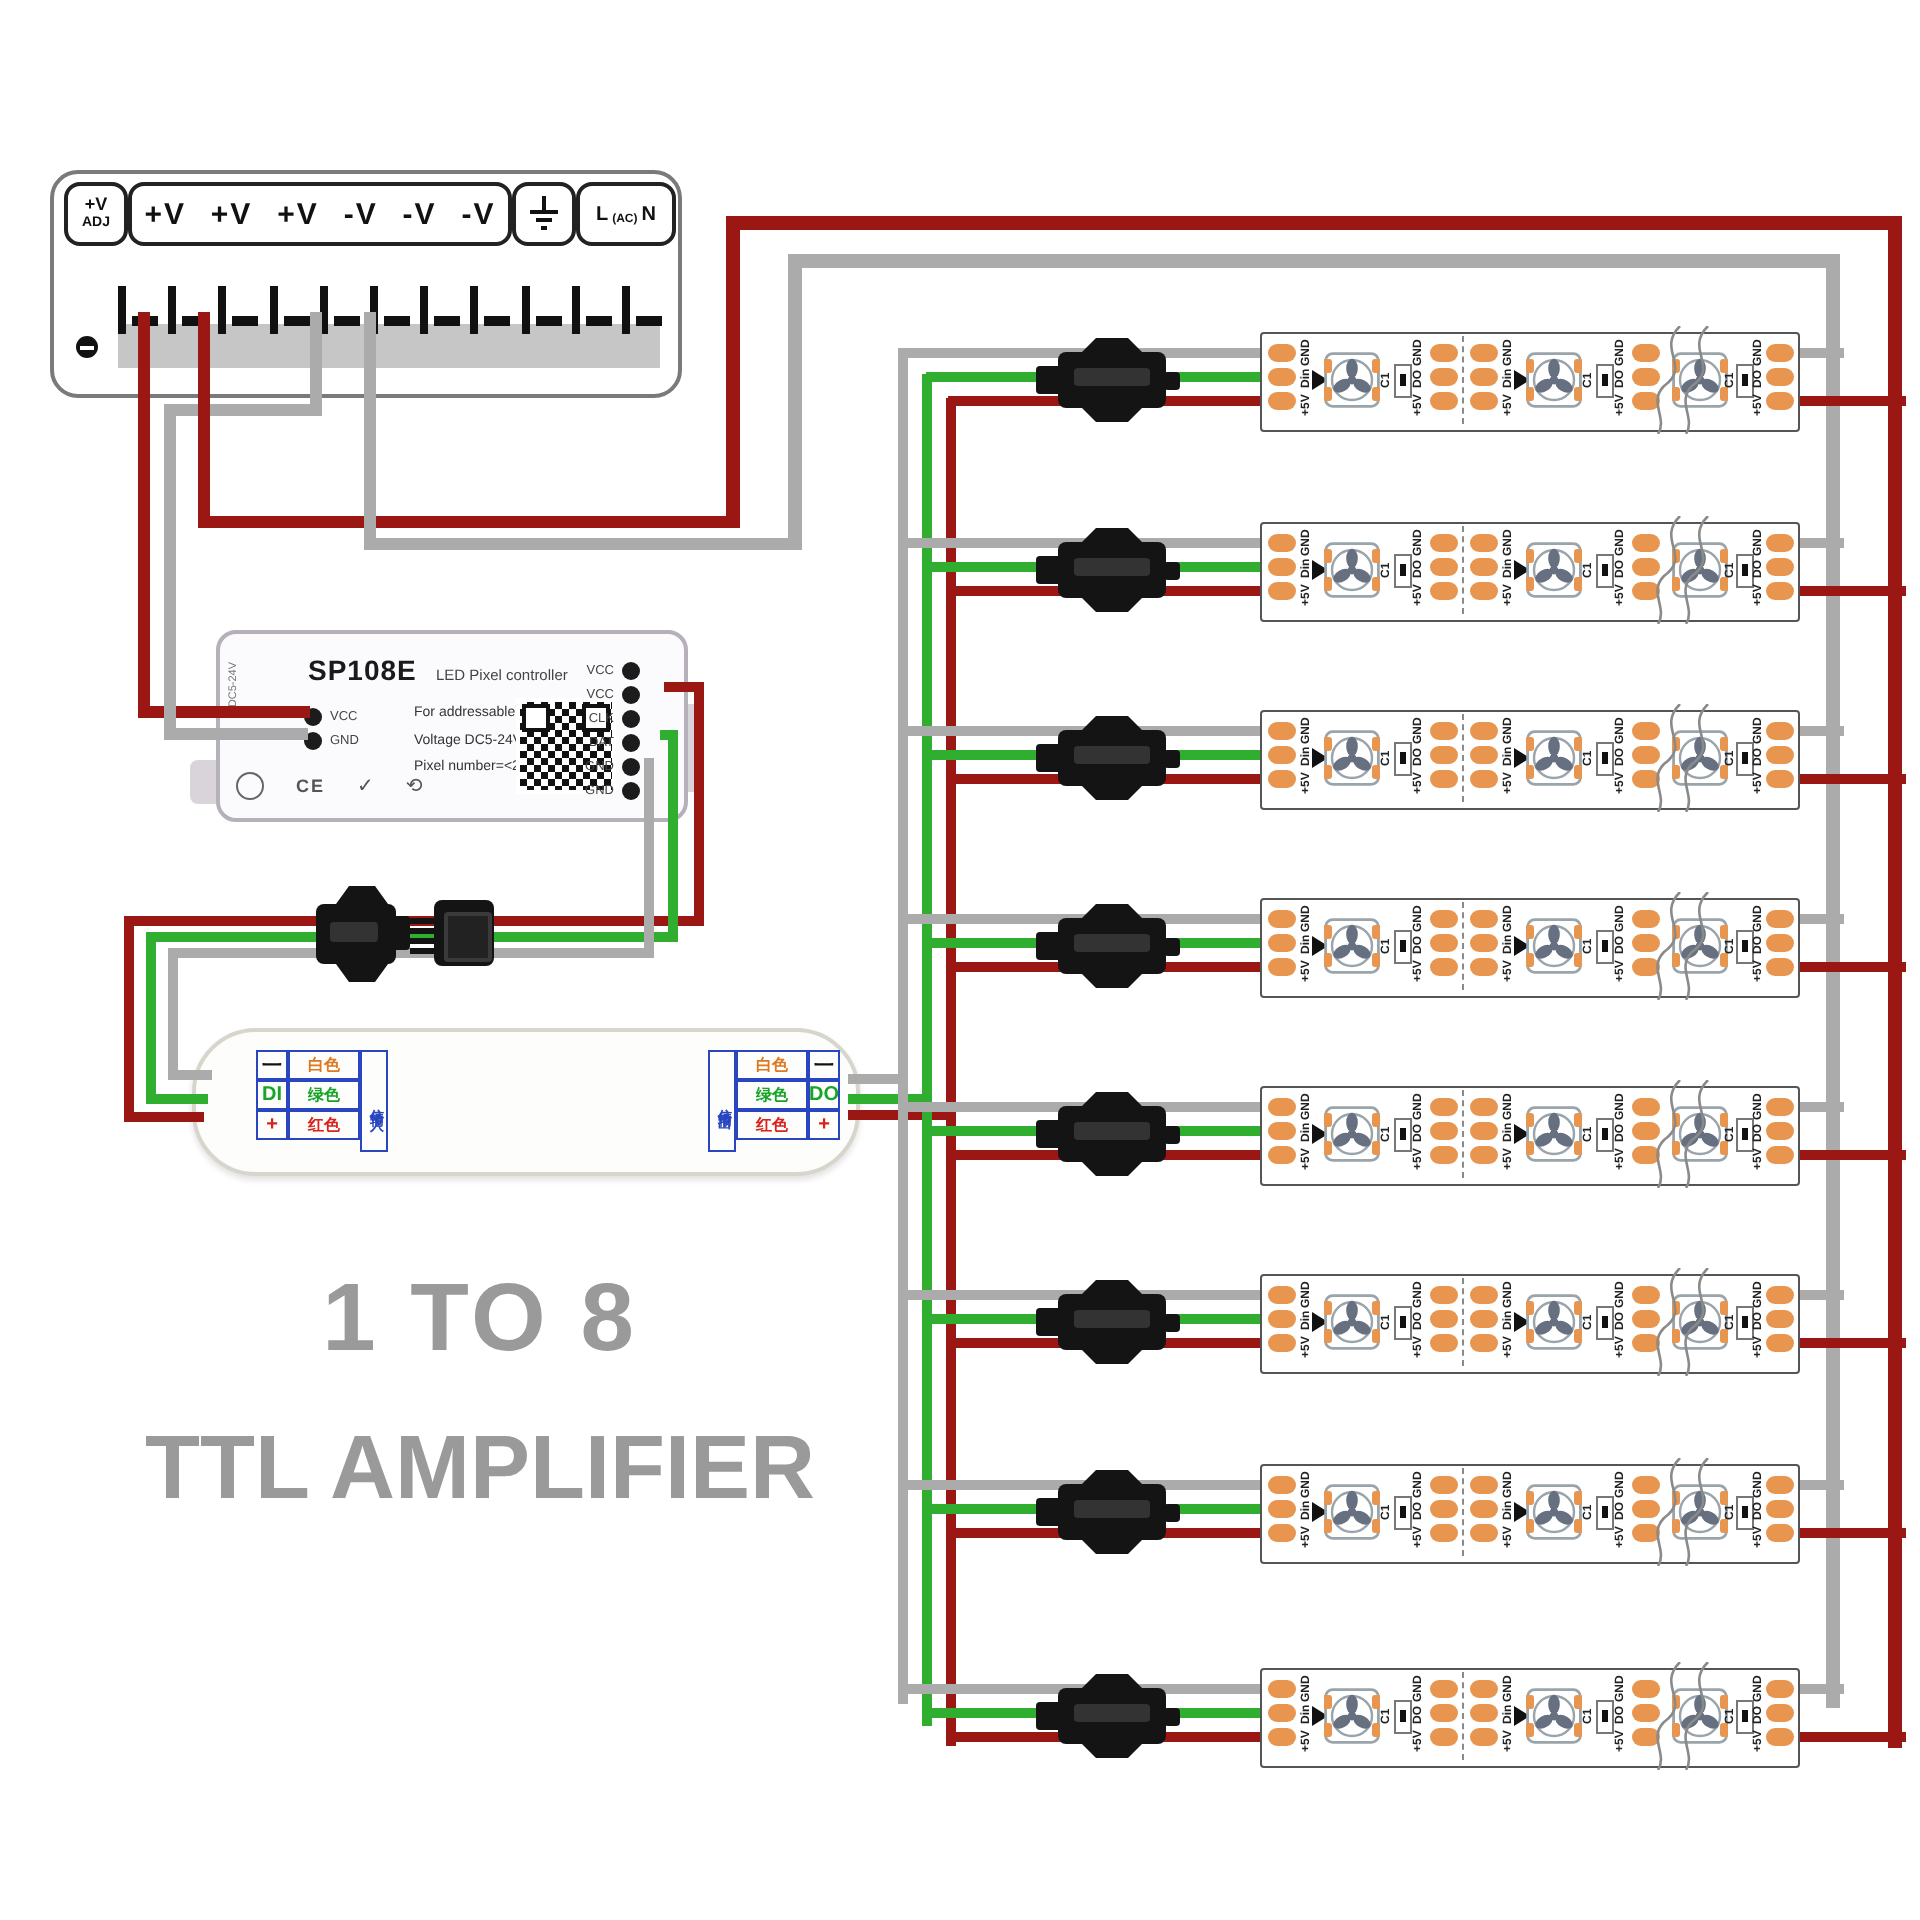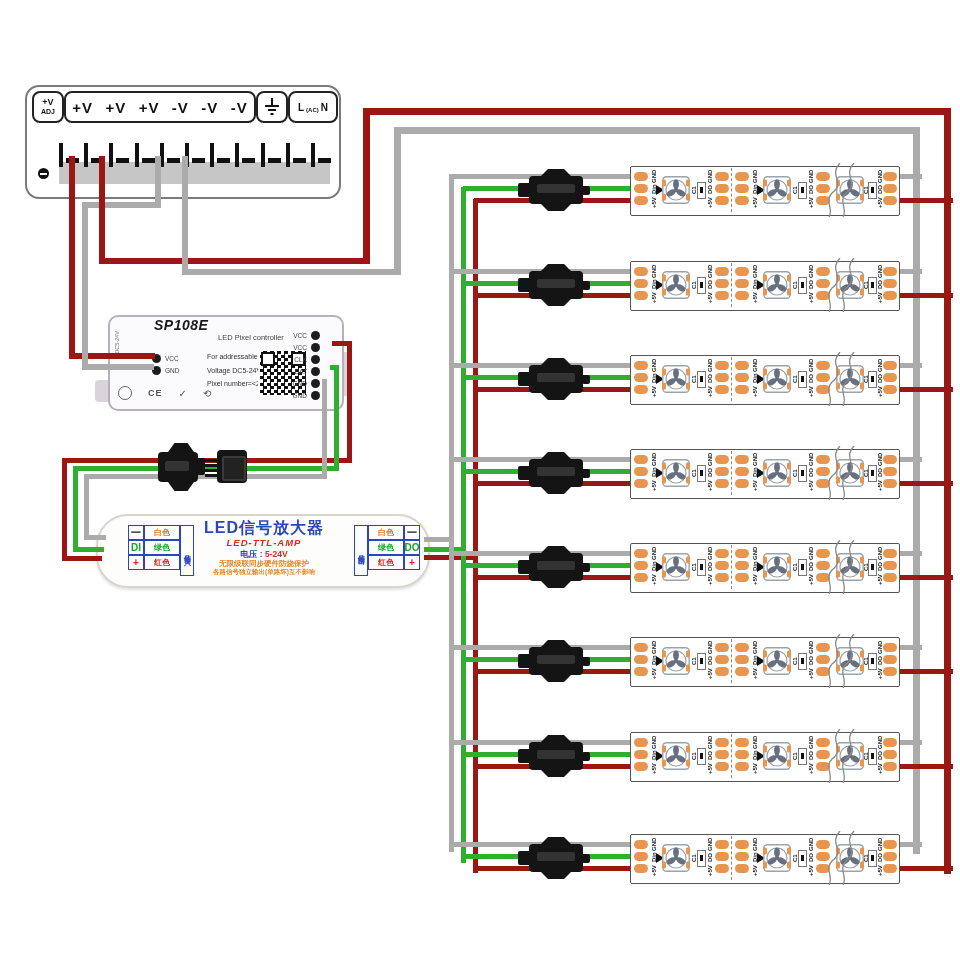--- a/index.html
+++ b/index.html
@@ -25,21 +25,21 @@
   .screwrow{position:absolute;left:30px;top:55px;width:276px;display:flex;justify-content:space-between;}
   .screw{position:relative;width:24px;height:28px;}
   .screw::before{content:"";position:absolute;left:2px;top:1px;width:4px;height:24px;background:#111;}
   .screw::after{content:"";position:absolute;left:9px;top:16px;width:13px;height:5px;background:#111;}
   .pot{position:absolute;left:11px;top:81px;width:11px;height:11px;border-radius:50%;background:#111;}
   .pot::after{content:"";position:absolute;left:2px;top:4.5px;width:7px;height:2px;background:#fff;}
 
   
   .tab{position:absolute;background:#d8d4da;border-radius:4px;}
   .ctrl{left:108px;top:315px;width:232px;height:92px;background:#fbfafd;border:2px solid #b5b0ba;border-radius:10px;}
-  .ctrl-title{position:absolute;left:44px;top:0;font-size:14px;font-weight:bold;font-style:italic;color:#1a1a1a;letter-spacing:.5px;}
+  .ctrl-title{position:absolute;left:44px;top:10px;font-size:14px;font-weight:bold;color:#1a1a1a;letter-spacing:.5px;}
   .ctrl-sub{position:absolute;left:108px;top:16px;font-size:7.5px;color:#444;}
   .ctrl-line{position:absolute;left:97px;font-size:7px;color:#333;width:72px;}
   .ctrl-side{position:absolute;left:4px;top:14px;writing-mode:vertical-rl;transform:rotate(180deg);font-size:5.5px;color:#777;}
   .dot{width:9px;height:9px;border-radius:50%;background:#1c1c1c;}
   .lport{position:absolute;left:38px;top:35px;}
   .lport .r{display:flex;align-items:center;height:12px;}
   .lport .r span{font-size:6.5px;color:#444;margin-left:4px;}
   .rports{position:absolute;left:150px;top:12px;width:64px;}
   .rports .r{display:flex;align-items:center;justify-content:flex-end;height:12px;}
   .rports .r span{font-size:6.5px;color:#444;margin-right:4px;}
@@ -139,20 +139,22 @@
         <i class="screw"></i>
         <i class="screw"></i>
         <i class="screw"></i>
         <i class="screw"></i>
         <i class="screw"></i>
         <i class="screw"></i>
     </div>
     <div class="pot"></div>
   </div>
 
+  <div class="abs h1">1 TO 8</div>
+  <div class="abs h2">TTL AMPLIFIER</div>
 
   <div class="tab" style="left:95px;top:380px;width:16px;height:22px"></div>
   <div class="tab" style="left:334px;top:352px;width:16px;height:44px"></div>
   <div class="abs ctrl">
     <div class="ctrl-side">DC5-24V</div>
     <div class="ctrl-title">SP108E</div>
     <div class="ctrl-sub">LED Pixel controller</div>
     <div class="lport">
       <div class="r">
           <span class="dot"></span>
@@ -208,27 +210,20 @@
         <div class="cell sym" style="color:#18a428">DI</div>
         <div class="cell sym" style="color:#d8231d">+</div>
       </div>
       <div class="col">
         <div class="cell cname" style="color:#e07820">白色</div>
         <div class="cell cname" style="color:#18a428">绿色</div>
         <div class="cell cname" style="color:#d8231d">红色</div>
       </div>
       <div class="vert">信号输入</div>
     </div>
-    <div class="amp-center">
-      <div class="amp-title">LED信号放大器</div>
-      <div class="amp-sub">LED-TTL-AMP</div>
-      <div class="amp-v"><span>电压 :</span> <em>5-24V</em></div>
-      <div class="amp-n1">无限级联同步硬件防烧保护</div>
-      <div class="amp-n2">各路信号独立输出(单路坏)互不影响</div>
-    </div>
     <div class="atable" style="left:256px">
       <div class="vert">信号输出</div>
       <div class="col">
         <div class="cell cname" style="color:#e07820">白色</div>
         <div class="cell cname" style="color:#18a428">绿色</div>
         <div class="cell cname" style="color:#d8231d">红色</div>
       </div>
       <div class="col">
         <div class="cell sym" style="color:#111">一</div>
         <div class="cell sym" style="color:#18a428">DO</div>

